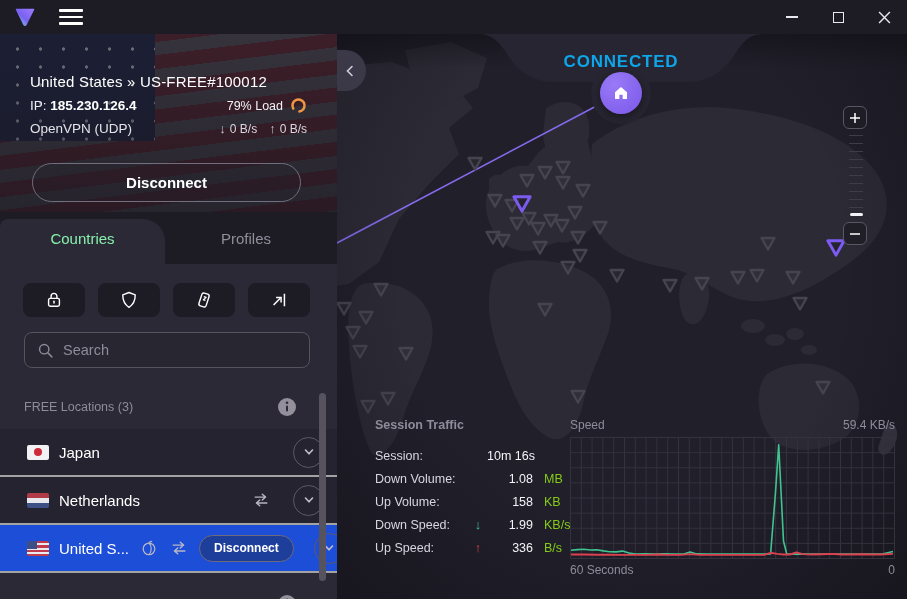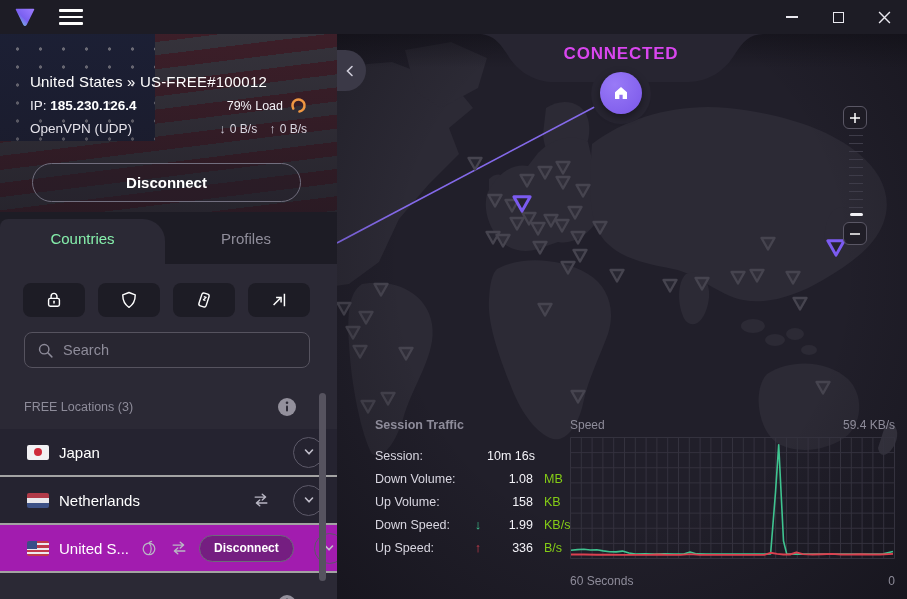--- a/index.html
+++ b/index.html
@@ -53,21 +53,21 @@
 
   .searchbox { position:absolute; left:24px; right:27px; top:68px; height:36px; border:1px solid #56535f; border-radius:8px; display:flex; align-items:center; padding:0 12px; gap:9px; background:rgba(29,28,37,0.2); }
   .searchbox svg { width:17px; height:17px; flex:none; }
   .searchbox input { background:none; border:none; outline:none; color:#fef9c3; font-size:14.5px; width:100%; font-family:inherit; }
   .searchbox input::placeholder { color:#8e8c9a; }
 
   .list { position:absolute; left:0; right:0; top:121px; bottom:0; overflow:hidden; }
   .section-header { height:44px; display:flex; align-items:center; padding:0 40px 0 24px; color:#8e8c9a; font-size:12.5px; }
   .section-header .info { margin-left:auto; width:20px; height:20px; cursor:pointer; }
   .country-row { height:48px; background:#252330; border-bottom:2px solid #a3a3a3; display:flex; align-items:center; padding:0 13px 0 27px; gap:10px; cursor:pointer; }
-  .country-row.active { background:#a21caf; }
+  .country-row.active { background:#1d4ed8; }
   .country-name { color:#fff; font-size:15px; white-space:nowrap; }
   .row-spacer { flex:1; }
   .badge-icon { width:20px; height:20px; flex:none; }
   .badge-icon svg { width:20px; height:20px; }
   .row-btn { height:27px; padding:0 14px; border-radius:14px; border:1px solid #6d6a7a; background:rgba(35,33,44,0.35); color:#fff; font-size:12px; font-weight:700; font-family:inherit; cursor:pointer; white-space:nowrap; }
   .chev-circle { width:31px; height:31px; border-radius:50%; border:1px solid #5c5968; display:flex; align-items:center; justify-content:center; flex:none; cursor:pointer; }
   .chev-circle svg { width:16px; height:16px; }
 
   .flag { width:22px; height:15px; border-radius:2px; flex:none; position:relative; overflow:hidden; }
   .flag-jp { background:#f2f1f3; }
@@ -79,22 +79,22 @@
   .scroll-thumb { position:absolute; right:11px; top:359px; width:7px; height:188px; border-radius:4px; background:#56535f; z-index:5; }
 
   
   .map { position:absolute; top:34px; left:337px; width:570px; height:565px; overflow:hidden; background:#211f2a; }
   .map-svg { position:absolute; inset:0; }
   .map-fx { position:absolute; inset:0; pointer-events:none; z-index:3;
     background:linear-gradient(180deg, rgba(14,13,19,0.5), rgba(14,13,19,0) 34px),
                radial-gradient(ellipse at 50% 42%, rgba(0,0,0,0) 55%, rgba(8,7,12,0.38) 100%); }
 
   .notch { position:absolute; left:140px; top:0; width:288px; height:48px; z-index:10; pointer-events:none; }
-  .status-label { position:absolute; left:140px; top:10px; width:288px; text-align:center; z-index:11;
-    color:#d946ef; font-size:17px; font-weight:800; letter-spacing:0.8px; }
+  .status-label { position:absolute; left:140px; top:18px; width:288px; text-align:center; z-index:11;
+    color:#0ea5e9; font-size:17px; font-weight:800; letter-spacing:0.8px; }
   .home-ring { position:absolute; left:254px; top:30px; width:60px; height:60px; border-radius:50%; background:#272531; z-index:9; }
   .home-btn { position:absolute; left:263px; top:38px; width:42px; height:42px; border-radius:50%; border:none; cursor:pointer; z-index:12;
     background:radial-gradient(circle at 35% 30%, #997af7, #7a57e9); box-shadow:0 3px 8px rgba(0,0,0,0.4);
     display:flex; align-items:center; justify-content:center; }
   .home-btn svg { width:18px; height:18px; }
 
   .collapse-btn { position:absolute; left:0; top:16px; width:29px; height:41px; border:none; border-radius:0 21px 21px 0;
     background:#3b3947; cursor:pointer; z-index:12; display:flex; align-items:center; justify-content:center; }
   .collapse-btn svg { width:16px; height:16px; margin-right:4px; }
 
@@ -112,21 +112,21 @@
   .trow .tl { color:#d8d6e0; }
   .trow .ta { text-align:center; font-size:13px; }
   .trow .ta.down { color:#3fc490; } .trow .ta.up { color:#dc4150; }
   .trow .tv { color:#f3f2f7; text-align:right; white-space:nowrap; }
   .trow .tu { color:#84cc16; padding-left:11px; }
 
   
   .chart { position:absolute; left:233px; top:384px; width:325px; z-index:8; }
   .chart-head, .chart-foot { display:flex; justify-content:space-between; color:#8e8c9a; font-size:12px; }
   .chart-head { margin-bottom:5px; }
-  .chart-foot { margin-top:15px; }
+  .chart-foot { margin-top:4px; }
   .chart svg { display:block; }
 </style>
 </head>
 <body>
 
 <div class="window">
 
   <div class="titlebar">
     <svg class="logo" viewBox="0 0 24 24">
       <defs>

